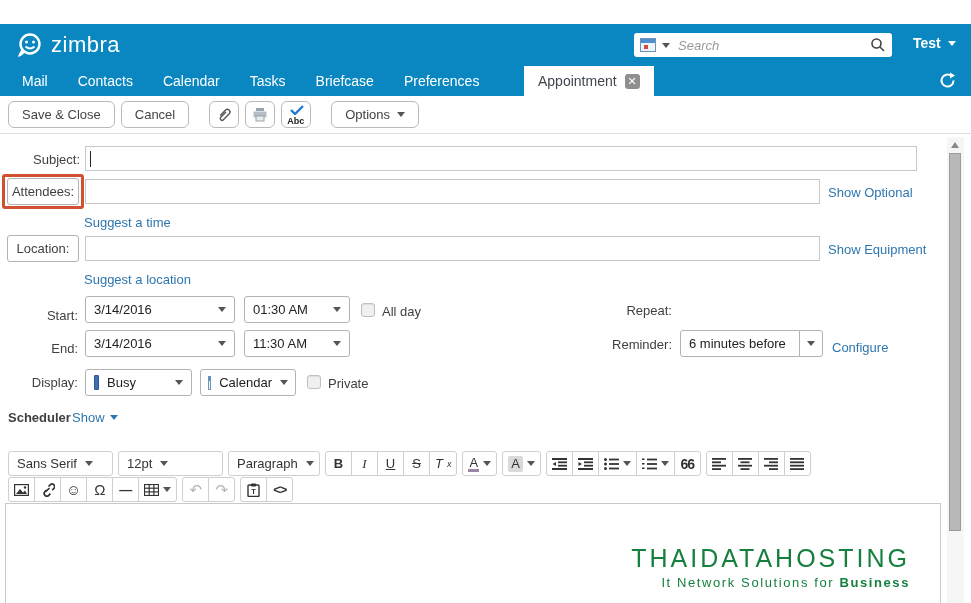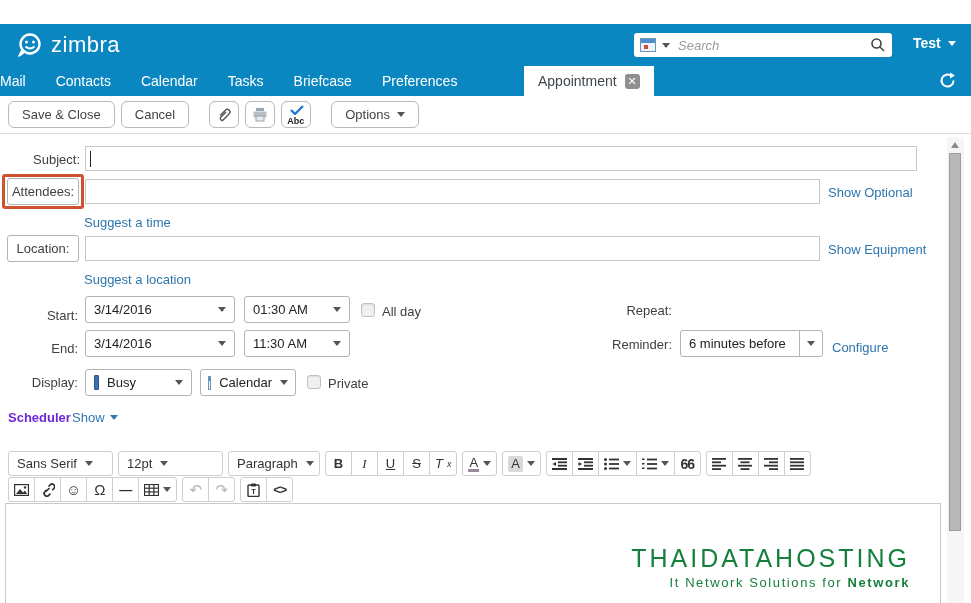--- a/index.html
+++ b/index.html
@@ -16,21 +16,21 @@
   .brand{position:absolute;left:16px;top:7px;display:flex;align-items:center;color:#fff;}
   .brand-text{font-size:22px;font-weight:400;letter-spacing:.5px;margin-left:5px;}
   .searchbox{position:absolute;left:634px;top:9px;width:258px;height:24px;background:#fff;border-radius:3px;display:flex;align-items:center;padding:0 6px;}
   .search-ph{flex:1;font-style:italic;color:#9a9a9a;font-size:13px;margin-left:8px;}
   .user-menu{position:absolute;left:913px;top:11px;color:#fff;font-weight:700;font-size:14px;display:flex;align-items:center;gap:7px;}
   .arr{width:0;height:0;border-left:4px solid transparent;border-right:4px solid transparent;border-top:5px solid #555;display:inline-block;}
   .arr.white{border-top-color:#fff;}
 
   
   .nav{position:absolute;left:0;top:42px;width:971px;height:30px;background:var(--header-blue);}
-  .nav-tabs{display:flex;gap:30px;height:30px;align-items:center;}
+  .nav-tabs{display:flex;gap:30px;padding-left:22px;height:30px;align-items:center;}
   .nav-tab{color:#fff;font-size:14px;cursor:pointer;}
   .active-tab{position:absolute;left:524px;top:0;height:30px;background:#fff;display:flex;align-items:center;gap:8px;padding:0 14px;color:var(--tab-text);font-size:14px;}
   .tab-close{width:15px;height:15px;background:#8f8f8f;border-radius:3px;color:#fff;font-size:11px;line-height:15px;text-align:center;font-weight:700;}
   .refresh{position:absolute;right:14px;top:5px;}
 
   
   .toolbar{position:absolute;left:0;top:72px;width:971px;height:38px;background:#fff;border-bottom:1px solid #dcdcdc;display:flex;align-items:center;padding-left:8px;gap:6px;}
   .btn{background:#fff;border:1px solid #b9b9b9;border-radius:6px;color:#444;font-size:13px;height:27px;padding:0 13px;display:inline-flex;align-items:center;gap:7px;font-family:inherit;}
   .icon-btn{width:30px;padding:0;justify-content:center;}
   .tb-gap{width:8px;}
@@ -42,21 +42,21 @@
   .fieldbtn{position:absolute;background:#fff;border:1px solid #b3b3b3;border-radius:3px;color:var(--text-dark);font-size:13px;height:27px;display:flex;align-items:center;justify-content:center;}
   .annot{position:absolute;border:3px solid var(--annotation-red);border-radius:3px;}
   .link{position:absolute;color:var(--link-blue);font-size:13px;cursor:pointer;}
   .dd{position:absolute;background:#fff;border:1px solid #b3b3b3;border-radius:3px;height:27px;display:flex;align-items:center;padding:0 8px;font-size:13px;color:#222;gap:8px;}
   .dd .ddtext{flex:1;}
   .chk{position:absolute;width:14px;height:14px;background:#f0f0f0;border:1px solid #c0c0c0;border-radius:3px;box-shadow:inset 0 1px 1px rgba(0,0,0,.08);}
   .chklbl{position:absolute;font-size:13px;color:var(--text-dark);}
   .busy-bar{width:5px;height:15px;background:#3d6fb4;border:1px solid #2d568f;border-radius:1px;}
   .minical{width:16px;height:14px;border:1px solid #6f94b8;background:#eef4fb;position:relative;}
   .minical::before{content:"";position:absolute;left:0;top:0;right:0;height:4px;background:#4d8fd1;}
-  .sched-label{position:absolute;font-size:13px;font-weight:700;color:#6d28d9;}
+  .sched-label{position:absolute;font-size:13px;font-weight:700;color:#404040;}
 
   
   .edbar{position:absolute;display:flex;align-items:center;gap:5px;}
   .edd{background:#fff;border:1px solid #cfcfcf;border-radius:3px;height:25px;display:flex;align-items:center;padding:0 8px;font-size:13px;color:#333;gap:8px;}
   .egroup{display:flex;}
   .ebtn{background:#fff;border:1px solid #cfcfcf;height:25px;min-width:27px;display:flex;align-items:center;justify-content:center;font-size:13px;color:#333;padding:0 5px;gap:4px;}
   .egroup .ebtn{margin-left:-1px;}
   .egroup .ebtn:first-child{margin-left:0;border-radius:3px 0 0 3px;}
   .egroup .ebtn:last-child{border-radius:0 3px 3px 0;}
   .ebtn.single{border-radius:3px;}
@@ -426,21 +426,21 @@
             </svg>
           </span>
       </button>
       <button class="ebtn" style="font-weight:700;letter-spacing:-1px;">&lt;&gt;</button>
     </div>
   </div>
 
   <div class="editor">
     <div class="wm">
       <div class="wm-title">THAIDATAHOSTING</div>
-      <div class="wm-sub"><span>It Network Solutions for </span><b>Network</b></div>
+      <div class="wm-sub"><span>It Network Solutions for </span><b>Business</b></div>
     </div>
   </div>
 
   <div class="sb">
     <div class="sb-up"></div>
     <div class="sb-thumb"></div>
     <div class="sb-down"></div>
   </div>
 
 </div>

